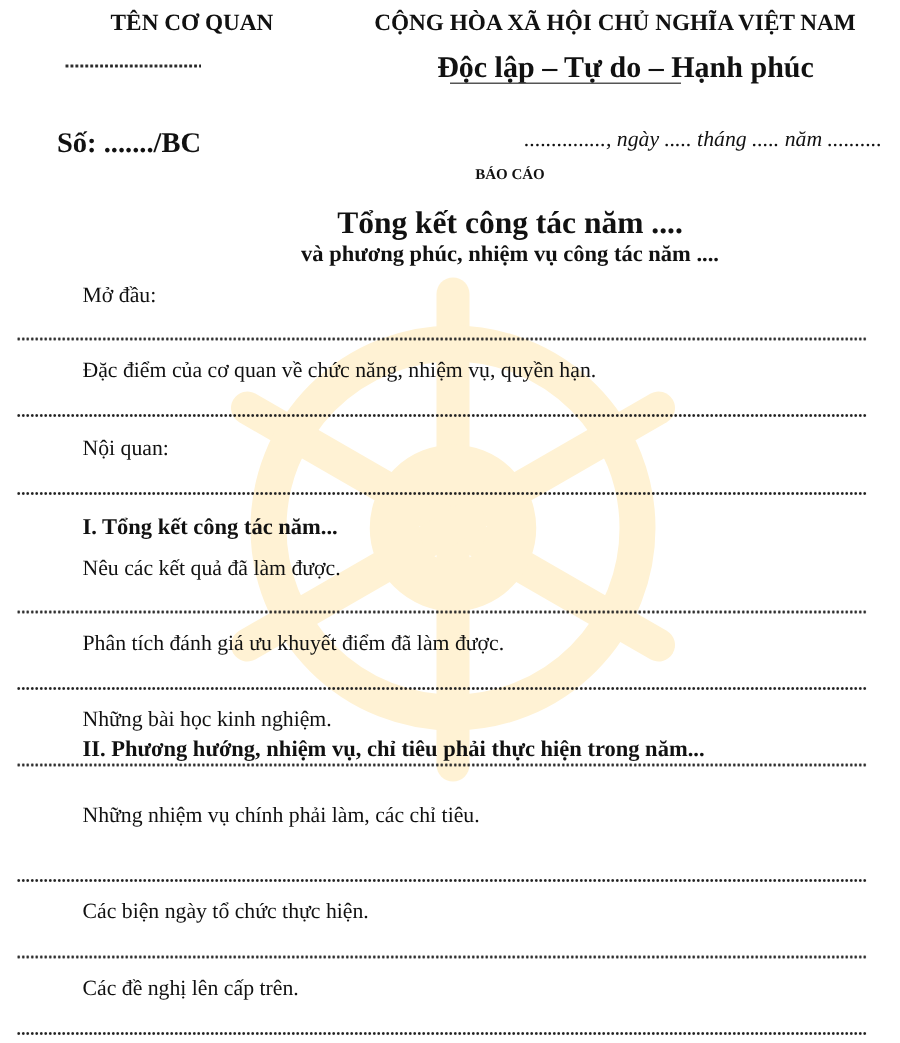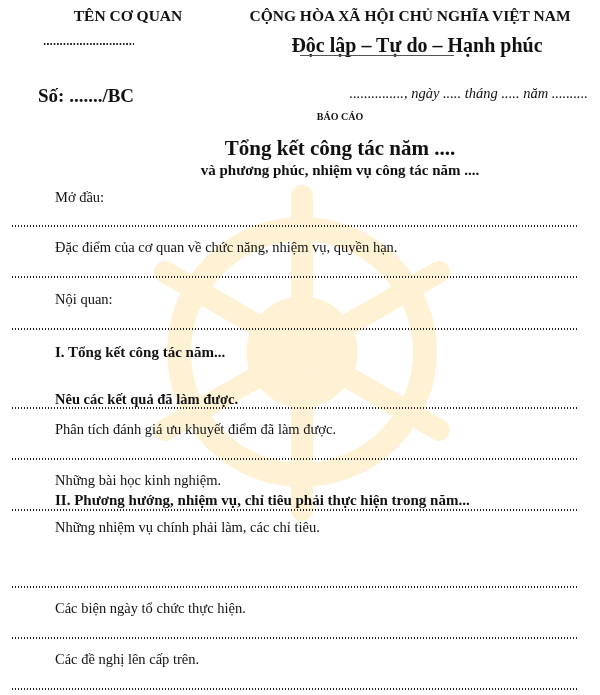--- a/index.html
+++ b/index.html
@@ -58,26 +58,26 @@
 <div class="abs b center" style="left:300px; top:163px; font-size:15px;">và phương phúc, nhiệm vụ công tác năm ....</div>
 
 <div class="abs body-text" style="top:190px;">Mở đầu:</div>
 <div class="dots" style="top:225px;"></div>
 <div class="abs body-text" style="top:240px;">Đặc điểm của cơ quan về chức năng, nhiệm vụ, quyền hạn.</div>
 <div class="dots" style="top:276px;"></div>
 <div class="abs body-text" style="top:292px;">Nội quan:</div>
 <div class="dots" style="top:328px;"></div>
 
 <div class="abs body-text b" style="top:345px; font-size:15px;">I. Tổng kết công tác năm...</div>
-<div class="abs body-text" style="top:392px;font-weight:bold;">Nêu các kết quả đã làm được.</div>
+<div class="abs body-text" style="top:372px;">Nêu các kết quả đã làm được.</div>
 <div class="dots" style="top:407px;"></div>
 <div class="abs body-text" style="top:422px;">Phân tích đánh giá ưu khuyết điểm đã làm được.</div>
 <div class="dots" style="top:458px;"></div>
 <div class="abs body-text" style="top:473px;">Những bài học kinh nghiệm.</div>
 <div class="dots" style="top:509px;"></div>
 
 <div class="abs body-text b" style="top:493px; font-size:15px;">II. Phương hướng, nhiệm vụ, chỉ tiêu phải thực hiện trong năm...</div>
-<div class="abs body-text" style="top:520px;">Những nhiệm vụ chính phải làm, các chỉ tiêu.</div>
+<div class="abs body-text" style="top:537px;">Những nhiệm vụ chính phải làm, các chỉ tiêu.</div>
 <div class="dots" style="top:586px;"></div>
 <div class="abs body-text" style="top:601px;">Các biện ngày tổ chức thực hiện.</div>
 <div class="dots" style="top:637px;"></div>
 <div class="abs body-text" style="top:652px;">Các đề nghị lên cấp trên.</div>
 <div class="dots" style="top:688px;"></div>
 
 </body></html>

